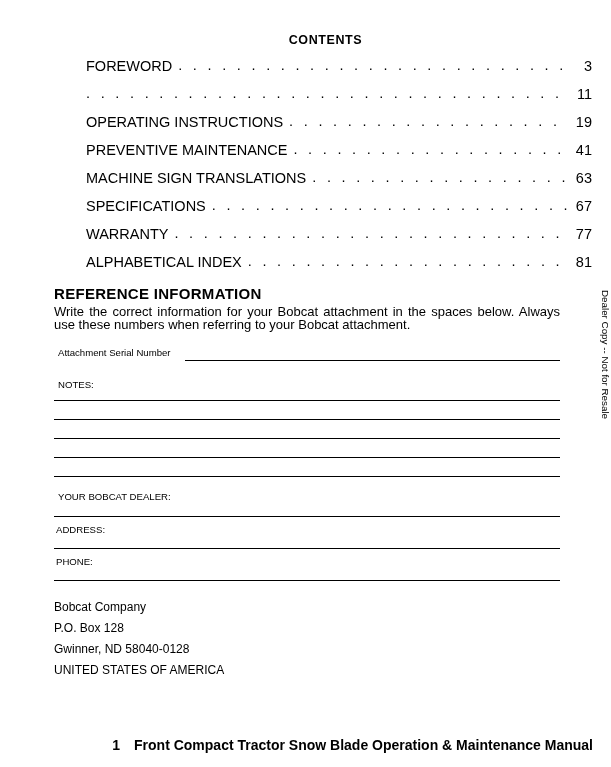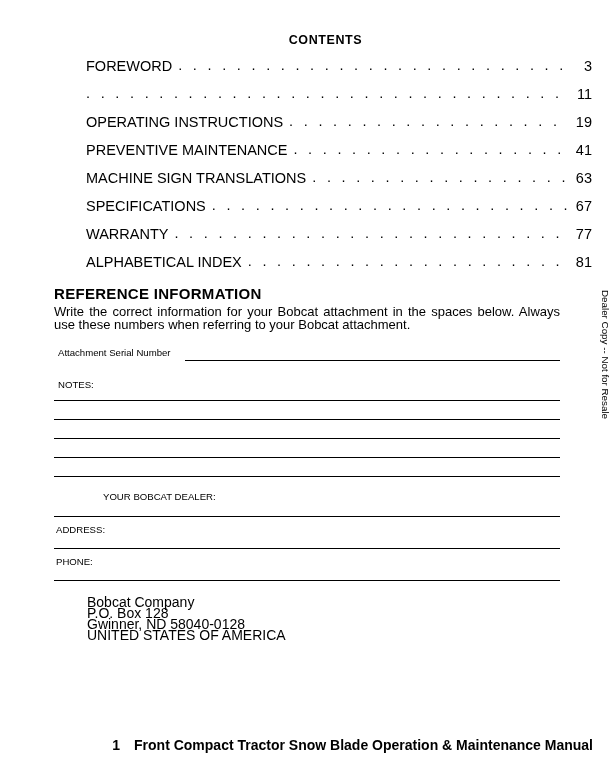--- a/index.html
+++ b/index.html
@@ -107,36 +107,35 @@
 
   
   .lbl-notes { left: 58px; top: 379px; }
   .rule-n1 { left: 54px; top: 400px; width: 506px; }
   .rule-n2 { left: 54px; top: 419px; width: 506px; }
   .rule-n3 { left: 54px; top: 438px; width: 506px; }
   .rule-n4 { left: 54px; top: 457px; width: 506px; }
   .rule-n5 { left: 54px; top: 476px; width: 506px; }
 
   
-  .lbl-dealer { left: 58px; top: 491px; margin-left: 45px; }
+  .lbl-dealer { left: 58px; top: 491px; }
   .rule-dealer { left: 54px; top: 516px; width: 506px; }
 
   .lbl-address { left: 56px; top: 524px; }
   .rule-address { left: 54px; top: 548px; width: 506px; }
 
   .lbl-phone { left: 56px; top: 556px; }
   .rule-phone { left: 54px; top: 580px; width: 506px; }
 
   
   .addr {
     position: absolute;
-    font-size: 14px;
-    line-height: 11px;
+    font-size: 12px;
+    line-height: 21px;
     white-space: pre-line;
-    margin-left: 33px;
   }
   .addr-left { left: 54px; top: 597px; }
   .addr-right { left: 336px; top: 597px; }
 
   
   .side-text {
     position: absolute;
     right: 2px;
     top: 300px;
     font-size: 9.8px;

